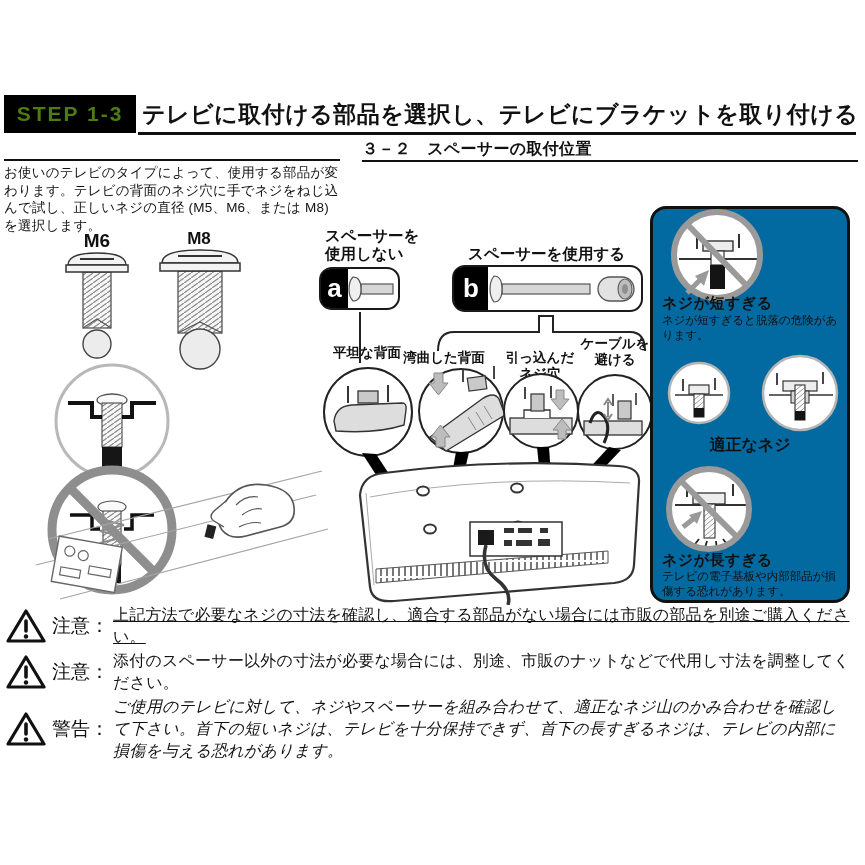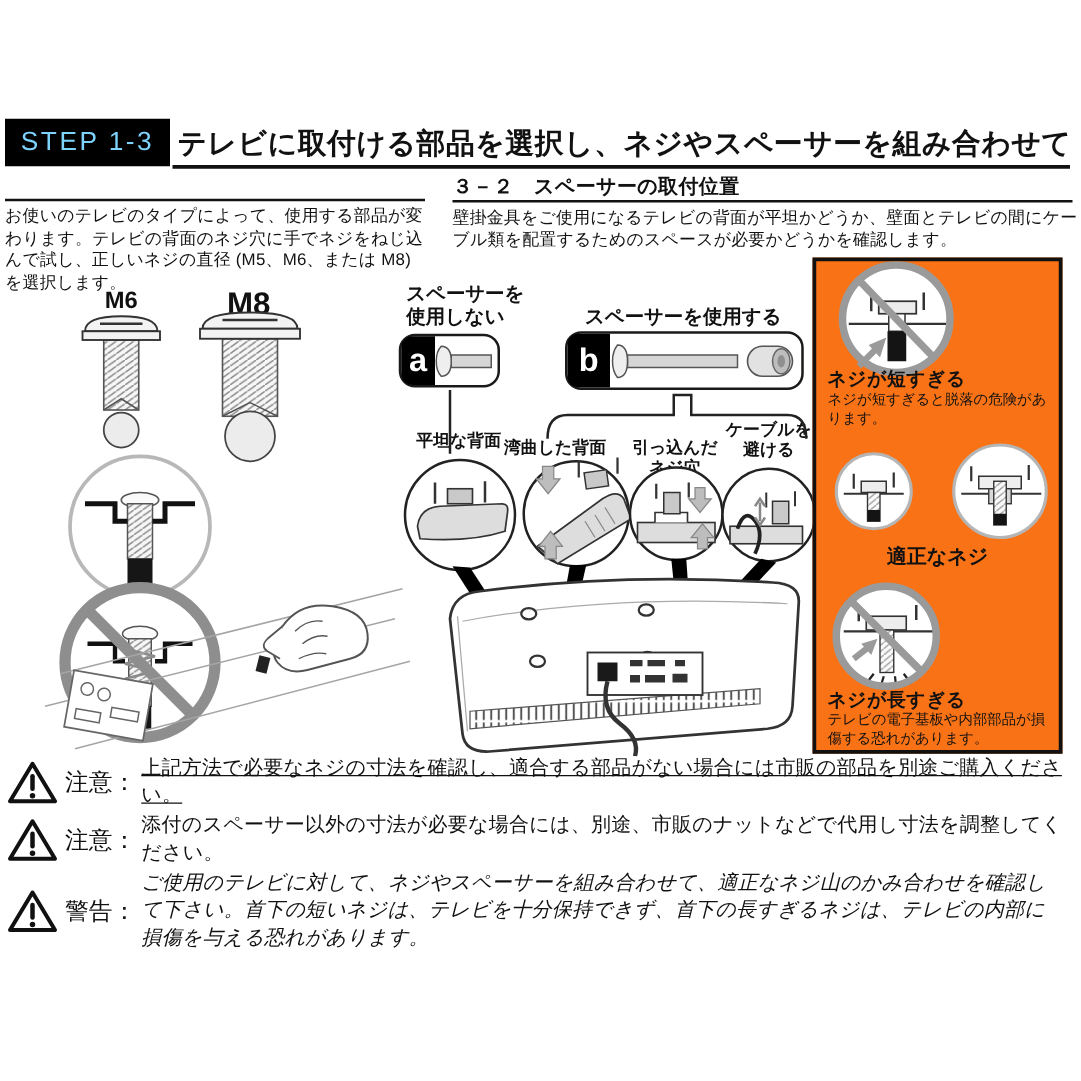--- a/index.html
+++ b/index.html
@@ -3,51 +3,51 @@
 <meta charset="utf-8">
 <style>
   html,body{margin:0;padding:0;background:#fff;}
   .page{position:relative;width:865px;height:865px;background:#fff;overflow:hidden;
         font-family:"Liberation Sans","DejaVu Sans",sans-serif;color:#111;}
   .abs{position:absolute;}
   .b{font-weight:bold;}
   .pre{white-space:pre-line;}
   .ctr{text-align:center;}
   .rule{background:#111;}
-  .step-box{background:#000;color:#7dd3fc;display:flex;align-items:center;justify-content:center;
-            font-weight:normal;font-size:21px;letter-spacing:2px;}
+  .step-box{background:#000;color:#4d7c0f;display:flex;align-items:center;justify-content:center;
+            font-weight:bold;font-size:21px;letter-spacing:2px;}
   .title{font-size:23px;font-weight:bold;letter-spacing:0.5px;}
   .h2{font-size:15.5px;font-weight:bold;letter-spacing:0.3px;}
   .body-txt{font-size:13.5px;line-height:17.5px;letter-spacing:0.2px;}
   .cap-label{font-size:15.5px;font-weight:bold;line-height:18px;}
   .callout-label{font-size:13.5px;font-weight:bold;line-height:15.5px;}
   .capsule{border:2.5px solid #1a1a1a;border-radius:13px;background:#fff;display:flex;align-items:center;box-sizing:border-box;}
   .badge{background:#000;color:#fff;font-weight:bold;font-size:26px;height:100%;display:flex;
          align-items:center;justify-content:center;border-radius:9px 0 0 9px;}
-  .rpanel{border:3px solid #111;border-radius:0;box-sizing:border-box;background:#f97316;}
+  .rpanel{border:3px solid #111;border-radius:16px;box-sizing:border-box;background:#0369a1;}
   .rp-title{font-size:15px;font-weight:bold;letter-spacing:0.5px;}
   .rp-body{font-size:11.5px;line-height:15px;}
   .notice-row{display:flex;align-items:center;}
   .notice-label{font-size:19px;font-weight:normal;white-space:nowrap;}
   .notice-text{font-size:16px;line-height:22px;letter-spacing:0.2px;}
 </style>
 </head>
 <body>
 
 <div class="page">
 
   <div class="abs step-box" style="left:4px;top:95px;width:132px;height:38px;">STEP 1-3</div>
-  <div class="abs title" style="left:142px;top:99px;width:720px;">テレビに取付ける部品を選択し、ネジやスペーサーを組み合わせて</div>
+  <div class="abs title" style="left:142px;top:99px;width:720px;">テレビに取付ける部品を選択し、テレビにブラケットを取り付ける</div>
   <div class="abs rule" style="left:138px;top:132px;width:718px;height:3px;"></div>
 
   <div class="abs rule" style="left:4px;top:159px;width:336px;height:2px;"></div>
   <div class="abs body-txt" style="left:4px;top:164px;width:340px;">お使いのテレビのタイプによって、使用する部品が変わります。テレビの背面のネジ穴に手でネジをねじ込んで試し、正しいネジの直径 (M5、M6、または M8) を選択します。</div>
 
   <div class="abs ctr b" style="left:74px;top:230px;width:46px;font-size:19px;">M6</div>
-  <div class="abs ctr b" style="left:174px;top:229px;width:50px;font-size:25px;">M8</div>
+  <div class="abs ctr b" style="left:174px;top:229px;width:50px;font-size:17px;">M8</div>
 
   <svg class="abs" style="left:30px;top:243px;" width="300" height="362" viewBox="0 0 300 362">
     <defs>
       <pattern id="thrA" width="7" height="5" patternUnits="userSpaceOnUse">
         <rect width="7" height="5" fill="#f7f7f7"></rect>
         <path d="M0,5 L7,0" stroke="#8a8a8a" stroke-width="1.2"></path>
       </pattern>
     </defs>
 
     <g>
@@ -107,21 +107,20 @@
       <rect x="25" y="298" width="64" height="46" fill="#fff" stroke="#666" stroke-width="1.4"></rect>
       <circle cx="38" cy="311" r="5" fill="none" stroke="#666" stroke-width="1.2"></circle>
       <circle cx="52" cy="313" r="5" fill="none" stroke="#666" stroke-width="1.2"></circle>
       <rect x="60" y="322" width="22" height="8" fill="none" stroke="#666" stroke-width="1.2"></rect>
       <rect x="32" y="328" width="20" height="8" fill="none" stroke="#666" stroke-width="1.2"></rect>
     </g>
   </svg>
 
   <div class="abs h2" style="left:362px;top:139px;width:500px;font-size:16px;">３－２　スペーサーの取付位置</div>
   <div class="abs rule" style="left:362px;top:160px;width:496px;height:2px;"></div>
-  <div class="abs body-txt" style="left:362px;top:165px;width:502px;">壁掛金具をご使用になるテレビの背面が平坦かどうか、壁面とテレビの間にケーブル類を配置するためのスペースが必要かどうかを確認します。</div>
 
   <div class="abs cap-label pre" style="left:325px;top:227px;">スペーサーを
 使用しない</div>
   <div class="abs cap-label" style="left:468px;top:245px;">スペーサーを使用する</div>
 
   <div class="abs capsule" style="left:319px;top:267px;width:81px;height:43px;">
     <div class="badge" style="width:27px;">a</div>
     <svg width="50" height="30" viewBox="0 0 50 30">
       <rect x="13" y="10" width="32" height="10" fill="#d6d6d6" stroke="#555" stroke-width="1.2"></rect>
       <path d="M5 3 q8 0 8 12 q0 12 -8 12 q-4 -4 -4 -12 q0 -8 4 -12 z" fill="#efefef" stroke="#555" stroke-width="1.2"></path>

